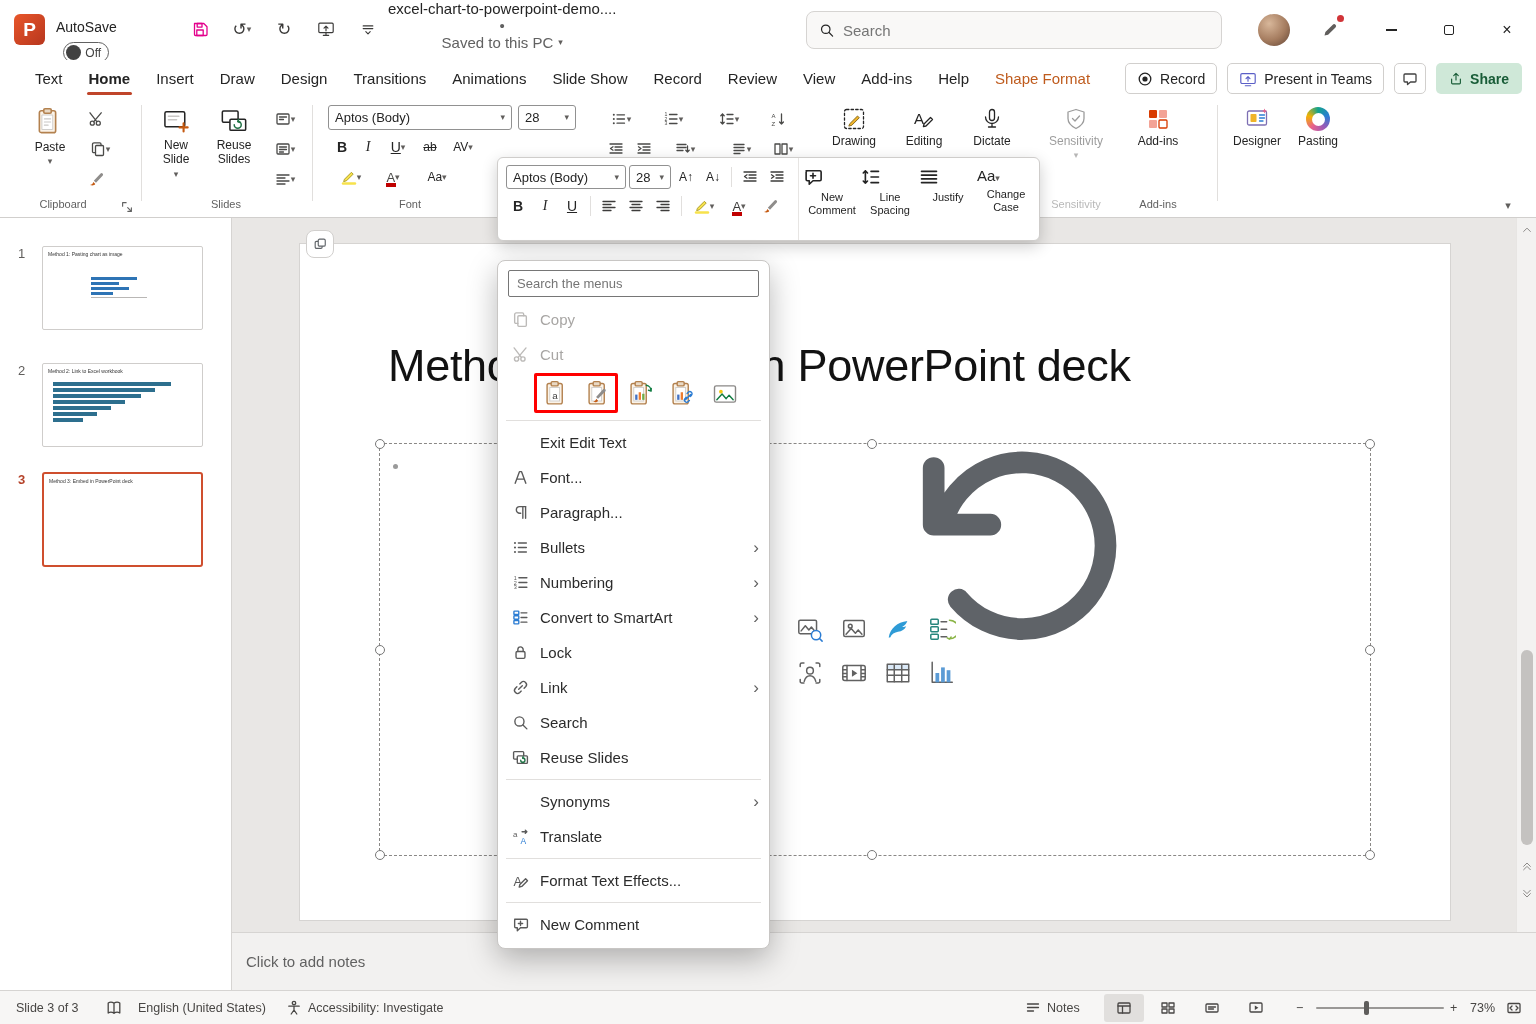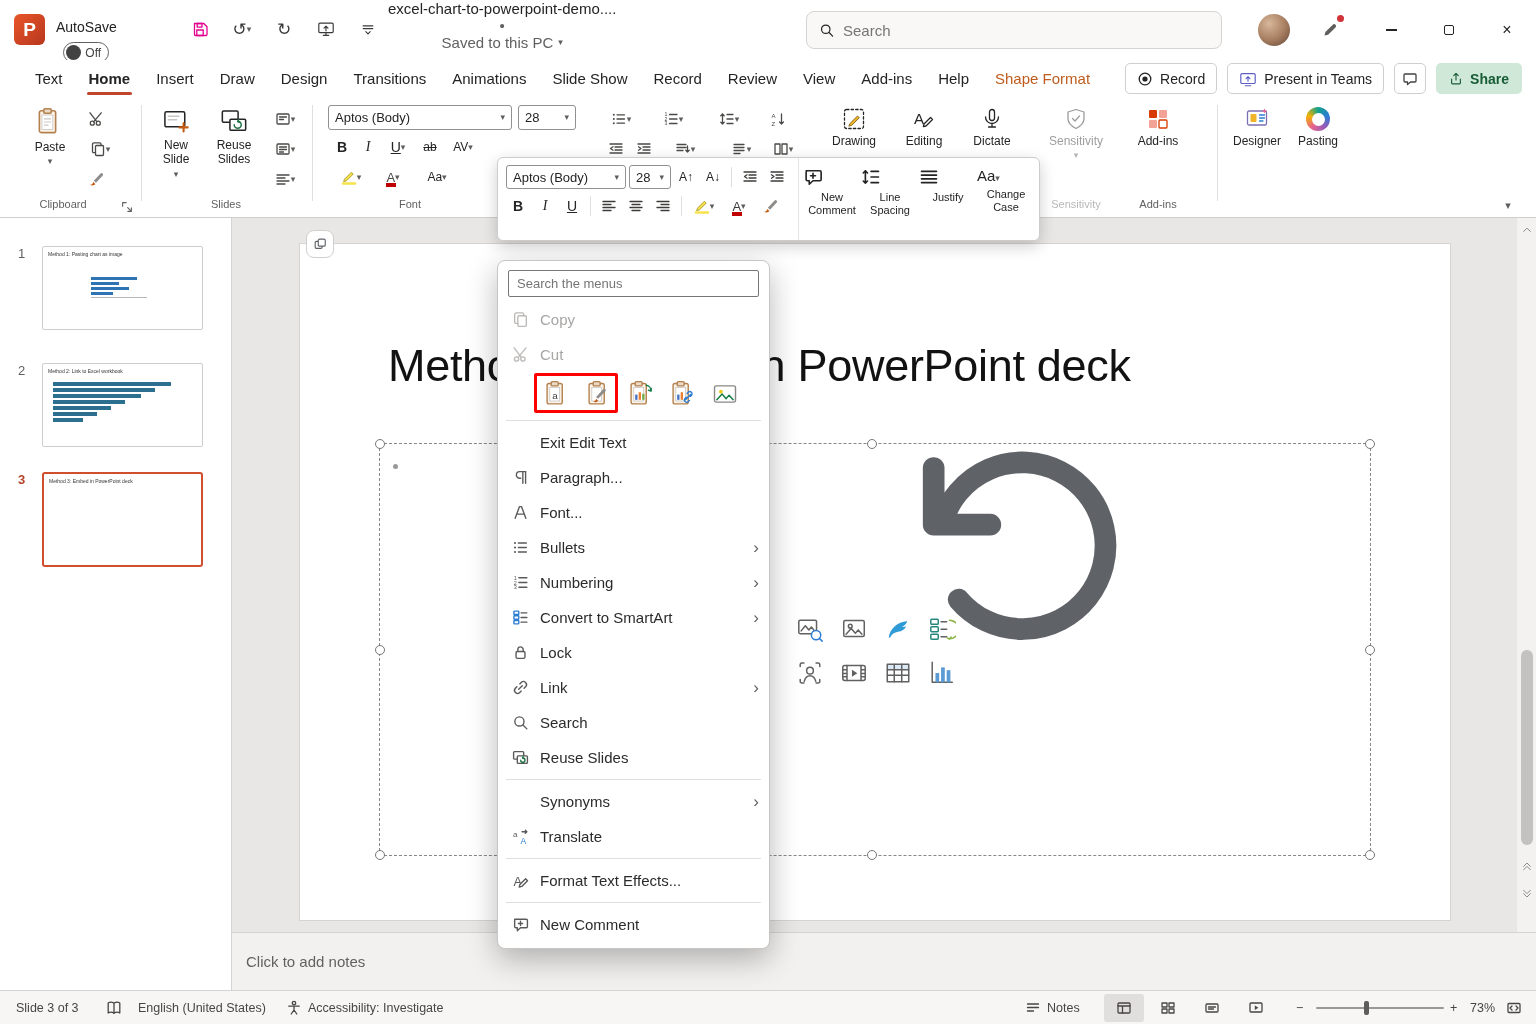--- a/index.html
+++ b/index.html
@@ -885,35 +885,35 @@
     <div id="menu-items">
         <div class="msep"></div>
         <div class="mi">
           <span class="mi-ic"></span>
           <span class="mi-label">Exit Edit Text</span>
         </div>
         <div class="mi">
           <span class="mi-ic">
             <span class="icon">
               <svg viewBox="0 0 16 16" width="100%" height="100%" fill="none" stroke="currentColor" stroke-width="1.3" stroke-linecap="round" stroke-linejoin="round">
+                <path d="M3 13.5 L7 2.5 h2 L13 13.5 M4.8 9.5 h6.4"></path>
+              </svg>
+            </span>
+          </span>
+          <span class="mi-label">Font...</span>
+        </div>
+        <div class="mi">
+          <span class="mi-ic">
+            <span class="icon">
+              <svg viewBox="0 0 16 16" width="100%" height="100%" fill="none" stroke="currentColor" stroke-width="1.3" stroke-linecap="round" stroke-linejoin="round">
                 <path d="M13 2.5 H7.2 a3.1 3.1 0 0 0 0 6.2 H8.2 M10.2 2.5 V13.5 M12.8 2.5 V13.5"></path>
               </svg>
             </span>
           </span>
           <span class="mi-label">Paragraph...</span>
-        </div>
-        <div class="mi">
-          <span class="mi-ic">
-            <span class="icon">
-              <svg viewBox="0 0 16 16" width="100%" height="100%" fill="none" stroke="currentColor" stroke-width="1.3" stroke-linecap="round" stroke-linejoin="round">
-                <path d="M3 13.5 L7 2.5 h2 L13 13.5 M4.8 9.5 h6.4"></path>
-              </svg>
-            </span>
-          </span>
-          <span class="mi-label">Font...</span>
         </div>
         <div class="mi">
           <span class="mi-ic">
             <span class="icon">
               <svg viewBox="0 0 16 16" width="100%" height="100%" fill="none" stroke="currentColor" stroke-width="1.3" stroke-linecap="round" stroke-linejoin="round">
                 <circle cx="2.8" cy="3.8" r="1" fill="currentColor" stroke="none"></circle>
                 <circle cx="2.8" cy="8" r="1" fill="currentColor" stroke="none"></circle>
                 <circle cx="2.8" cy="12.2" r="1" fill="currentColor" stroke="none"></circle>
                 <path d="M6 3.8 H13.5 M6 8 H13.5 M6 12.2 H13.5"></path>
               </svg>

